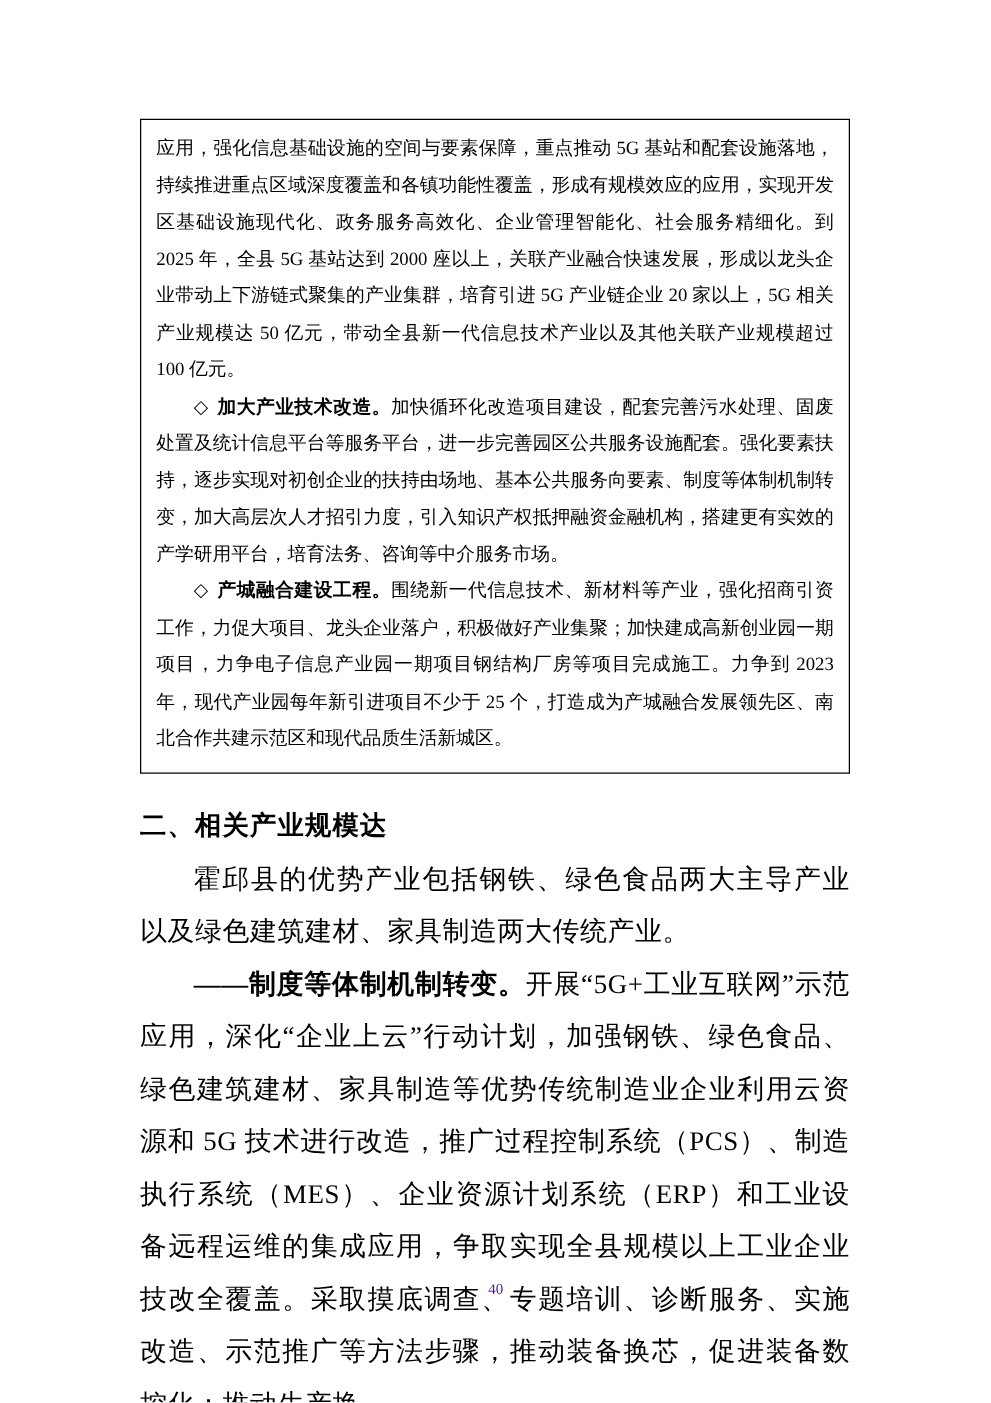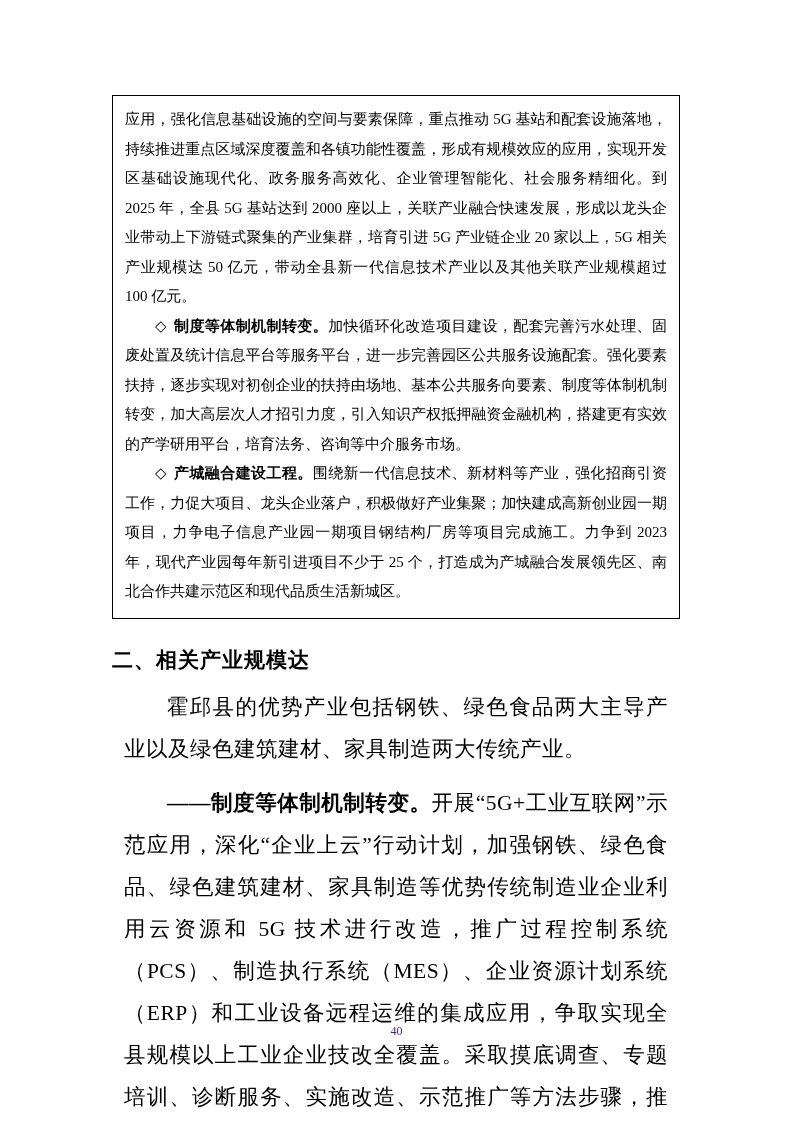--- a/index.html
+++ b/index.html
@@ -47,21 +47,21 @@
     letter-spacing: 1px;
   }
   .body-text {
     font-family: "Liberation Serif", "DejaVu Serif", serif;
     font-size: 21.5px;
     line-height: 42px;
     text-align: justify;
     letter-spacing: 0.5px;
   }
   .body-text p {
-    margin: 12px;
+    margin: 0;
     text-indent: 2em;
   }
   .page-number {
     position: absolute;
     left: 0;
     right: 0;
     top: 1024px;
     text-align: center;
     font-family: "Liberation Serif", "DejaVu Serif", serif;
     font-size: 12px;
@@ -69,21 +69,21 @@
   }
 </style>
 </head>
 <body>
 
 <div class="page">
   <div class="content">
 
     <div class="box">
       <p><span>应用，强化信息基础设施的空间与要素保障，重点推动 5G 基站和配套设施落地，持续推进重点区域深度覆盖和各镇功能性覆盖，形成有规模效应的应用，实现开发区基础设施现代化、政务服务高效化、企业管理智能化、社会服务精细化。到 2025 年，全县 5G 基站达到 2000 座以上，关联产业融合快速发展，形成以龙头企业带动上下游链式聚集的产业集群，培育引进 5G 产业链企业 20 家以上，5G 相关产业规模达 50 亿元，带动全县新一代信息技术产业以及其他关联产业规模超过 100 亿元。</span></p>
-      <p class="indent"><span class="bullet">◇</span><b>制度等体制机制转变。</b><span>加快循环化改造项目建设，配套完善污水处理、固废处置及统计信息平台等服务平台，进一步完善园区公共服务设施配套。强化要素扶持，逐步实现对初创企业的扶持由场地、基本公共服务向要素、制度等体制机制转变，加大高层次人才招引力度，引入知识产权抵押融资金融机构，搭建更有实效的产学研用平台，培育法务、咨询等中介服务市场。</span></p>
+      <p class="indent"><span class="bullet">◇</span><b>加大产业技术改造。</b><span>加快循环化改造项目建设，配套完善污水处理、固废处置及统计信息平台等服务平台，进一步完善园区公共服务设施配套。强化要素扶持，逐步实现对初创企业的扶持由场地、基本公共服务向要素、制度等体制机制转变，加大高层次人才招引力度，引入知识产权抵押融资金融机构，搭建更有实效的产学研用平台，培育法务、咨询等中介服务市场。</span></p>
       <p class="indent"><span class="bullet">◇</span><b>产城融合建设工程。</b><span>围绕新一代信息技术、新材料等产业，强化招商引资工作，力促大项目、龙头企业落户，积极做好产业集聚；加快建成高新创业园一期项目，力争电子信息产业园一期项目钢结构厂房等项目完成施工。力争到 2023 年，现代产业园每年新引进项目不少于 25 个，打造成为产城融合发展领先区、南北合作共建示范区和现代品质生活新城区。</span></p>
     </div>
 
     <h2 class="section-heading">二、相关产业规模达</h2>
 
     <div class="body-text">
       <p><span>霍邱县的优势产业包括钢铁、绿色食品两大主导产业以及绿色建筑建材、家具制造两大传统产业。</span></p>
       <p><b>——制度等体制机制转变。</b><span>开展“5G+工业互联网”示范应用，深化“企业上云”行动计划，加强钢铁、绿色食品、绿色建筑建材、家具制造等优势传统制造业企业利用云资源和 5G 技术进行改造，推广过程控制系统（PCS）、制造执行系统（MES）、企业资源计划系统（ERP）和工业设备远程运维的集成应用，争取实现全县规模以上工业企业技改全覆盖。采取摸底调查、专题培训、诊断服务、实施改造、示范推广等方法步骤，推动装备换芯，促进装备数控化；推动生产换</span></p>
     </div>
 

